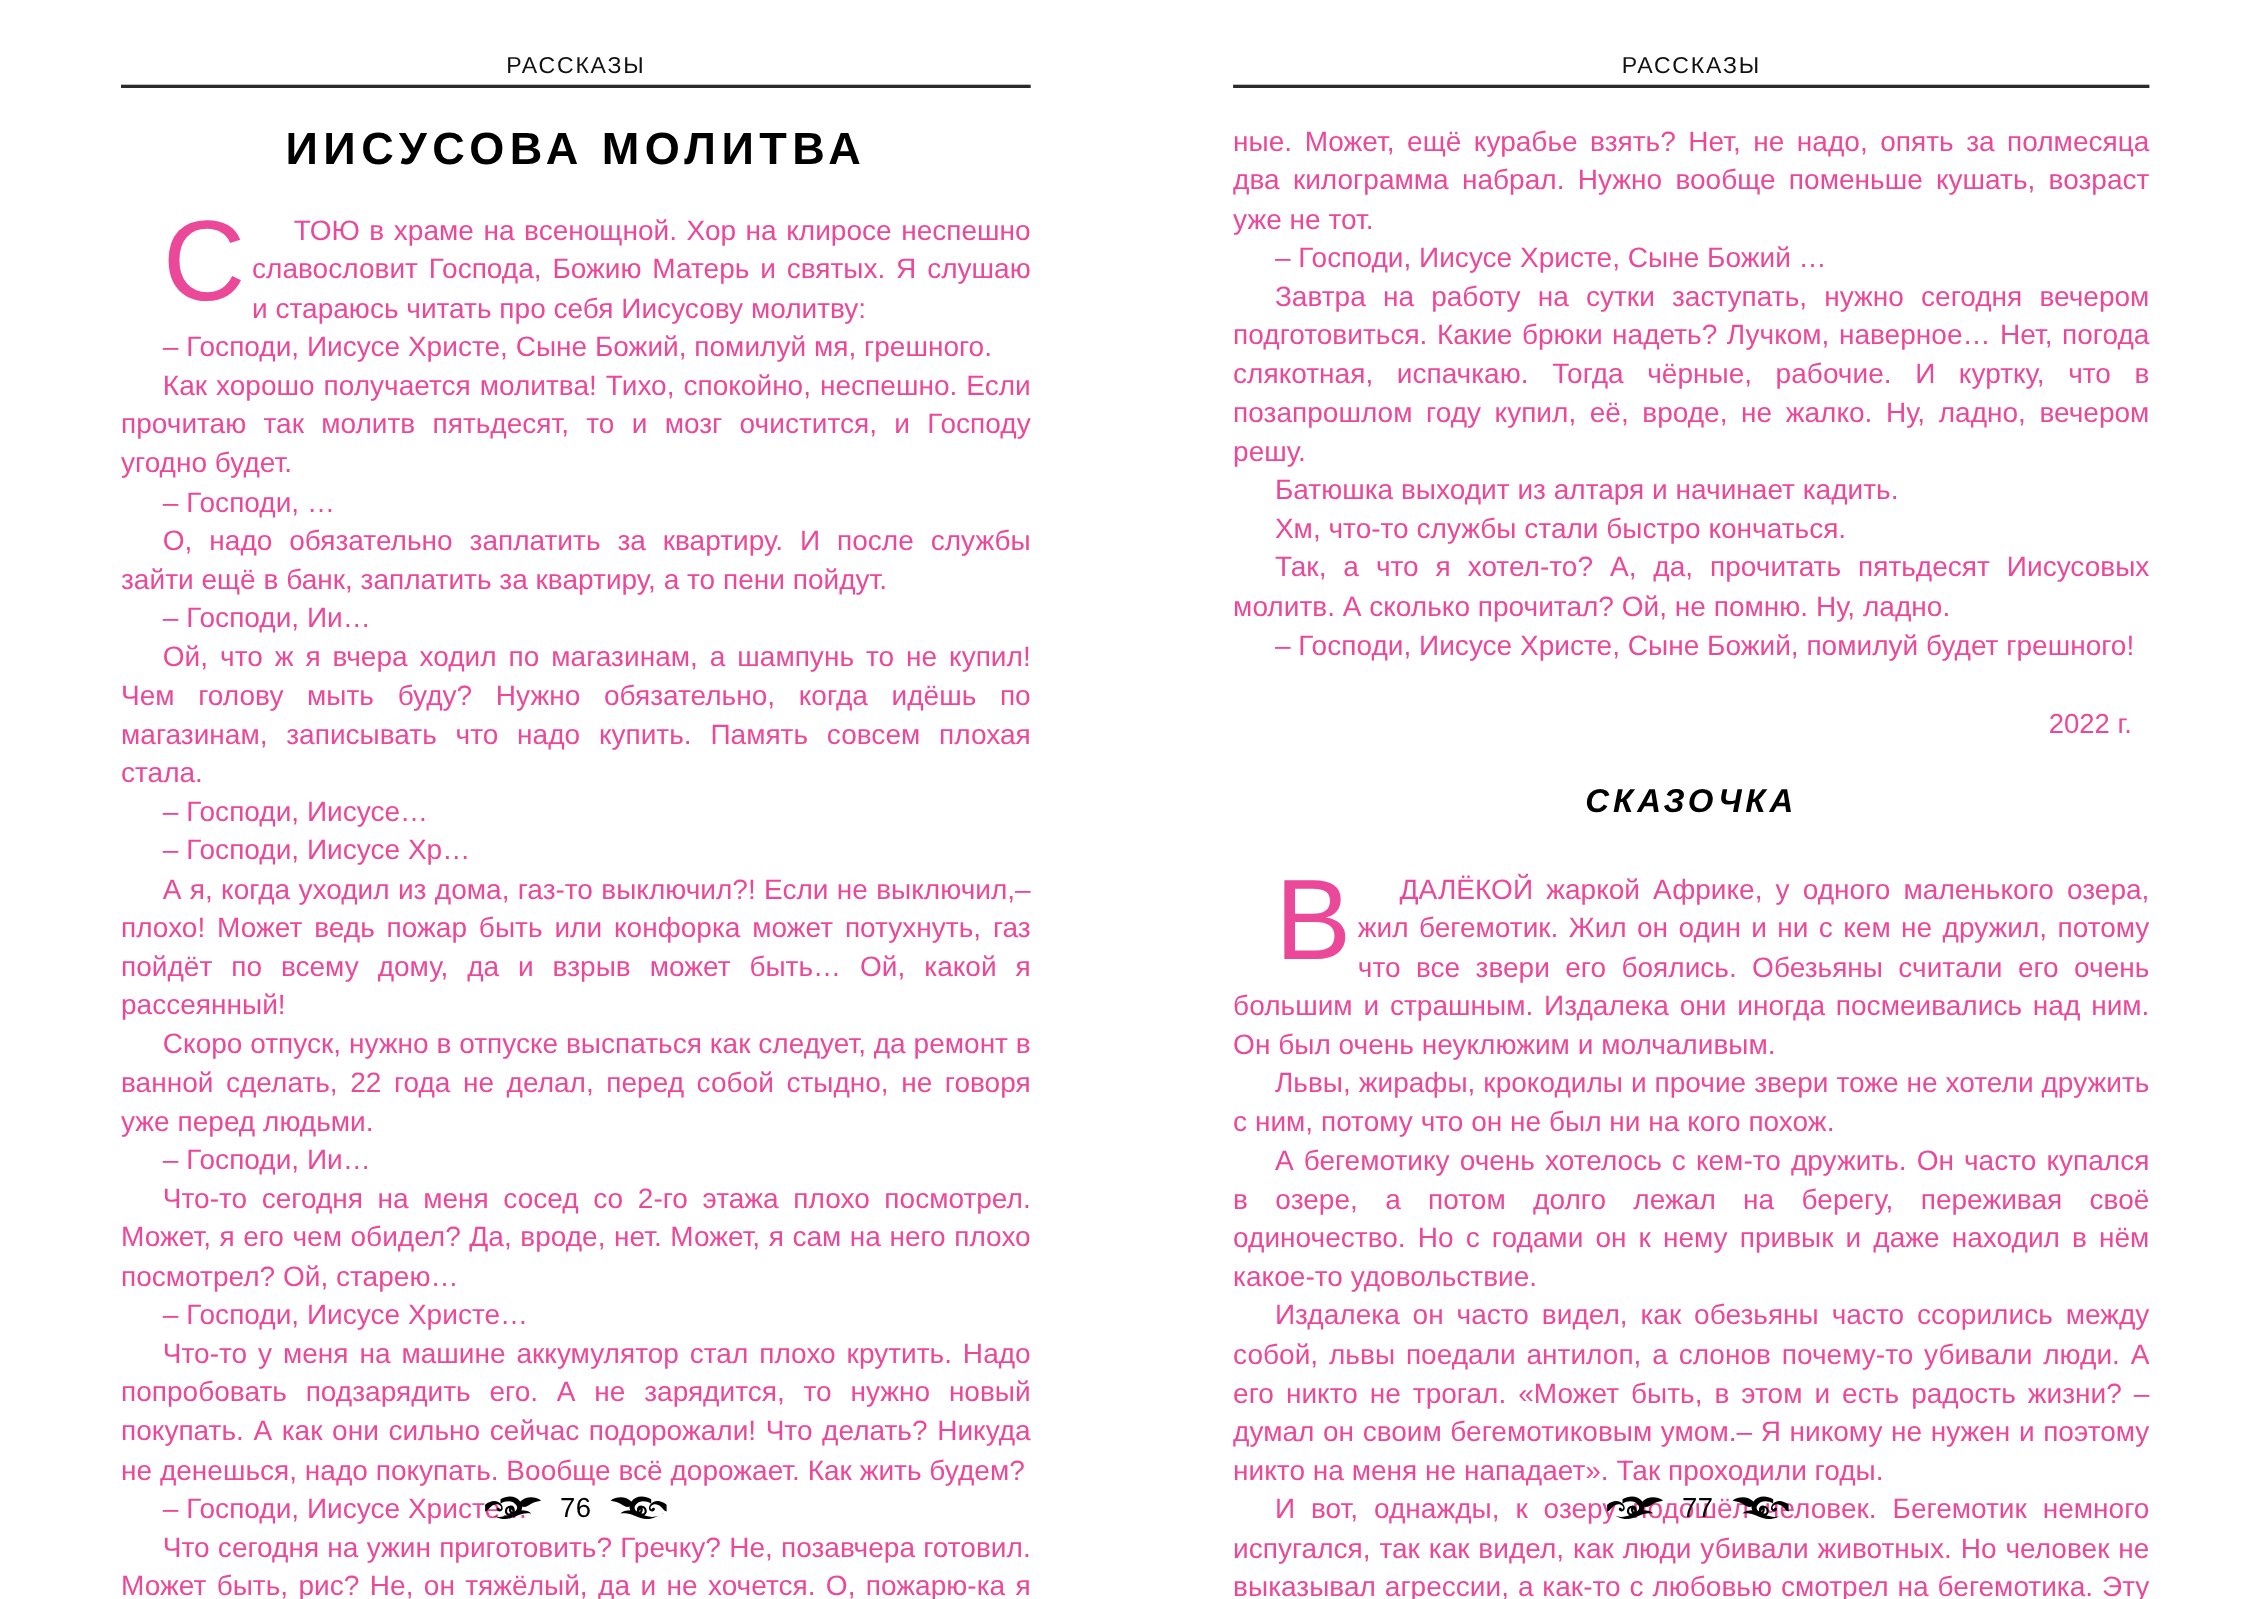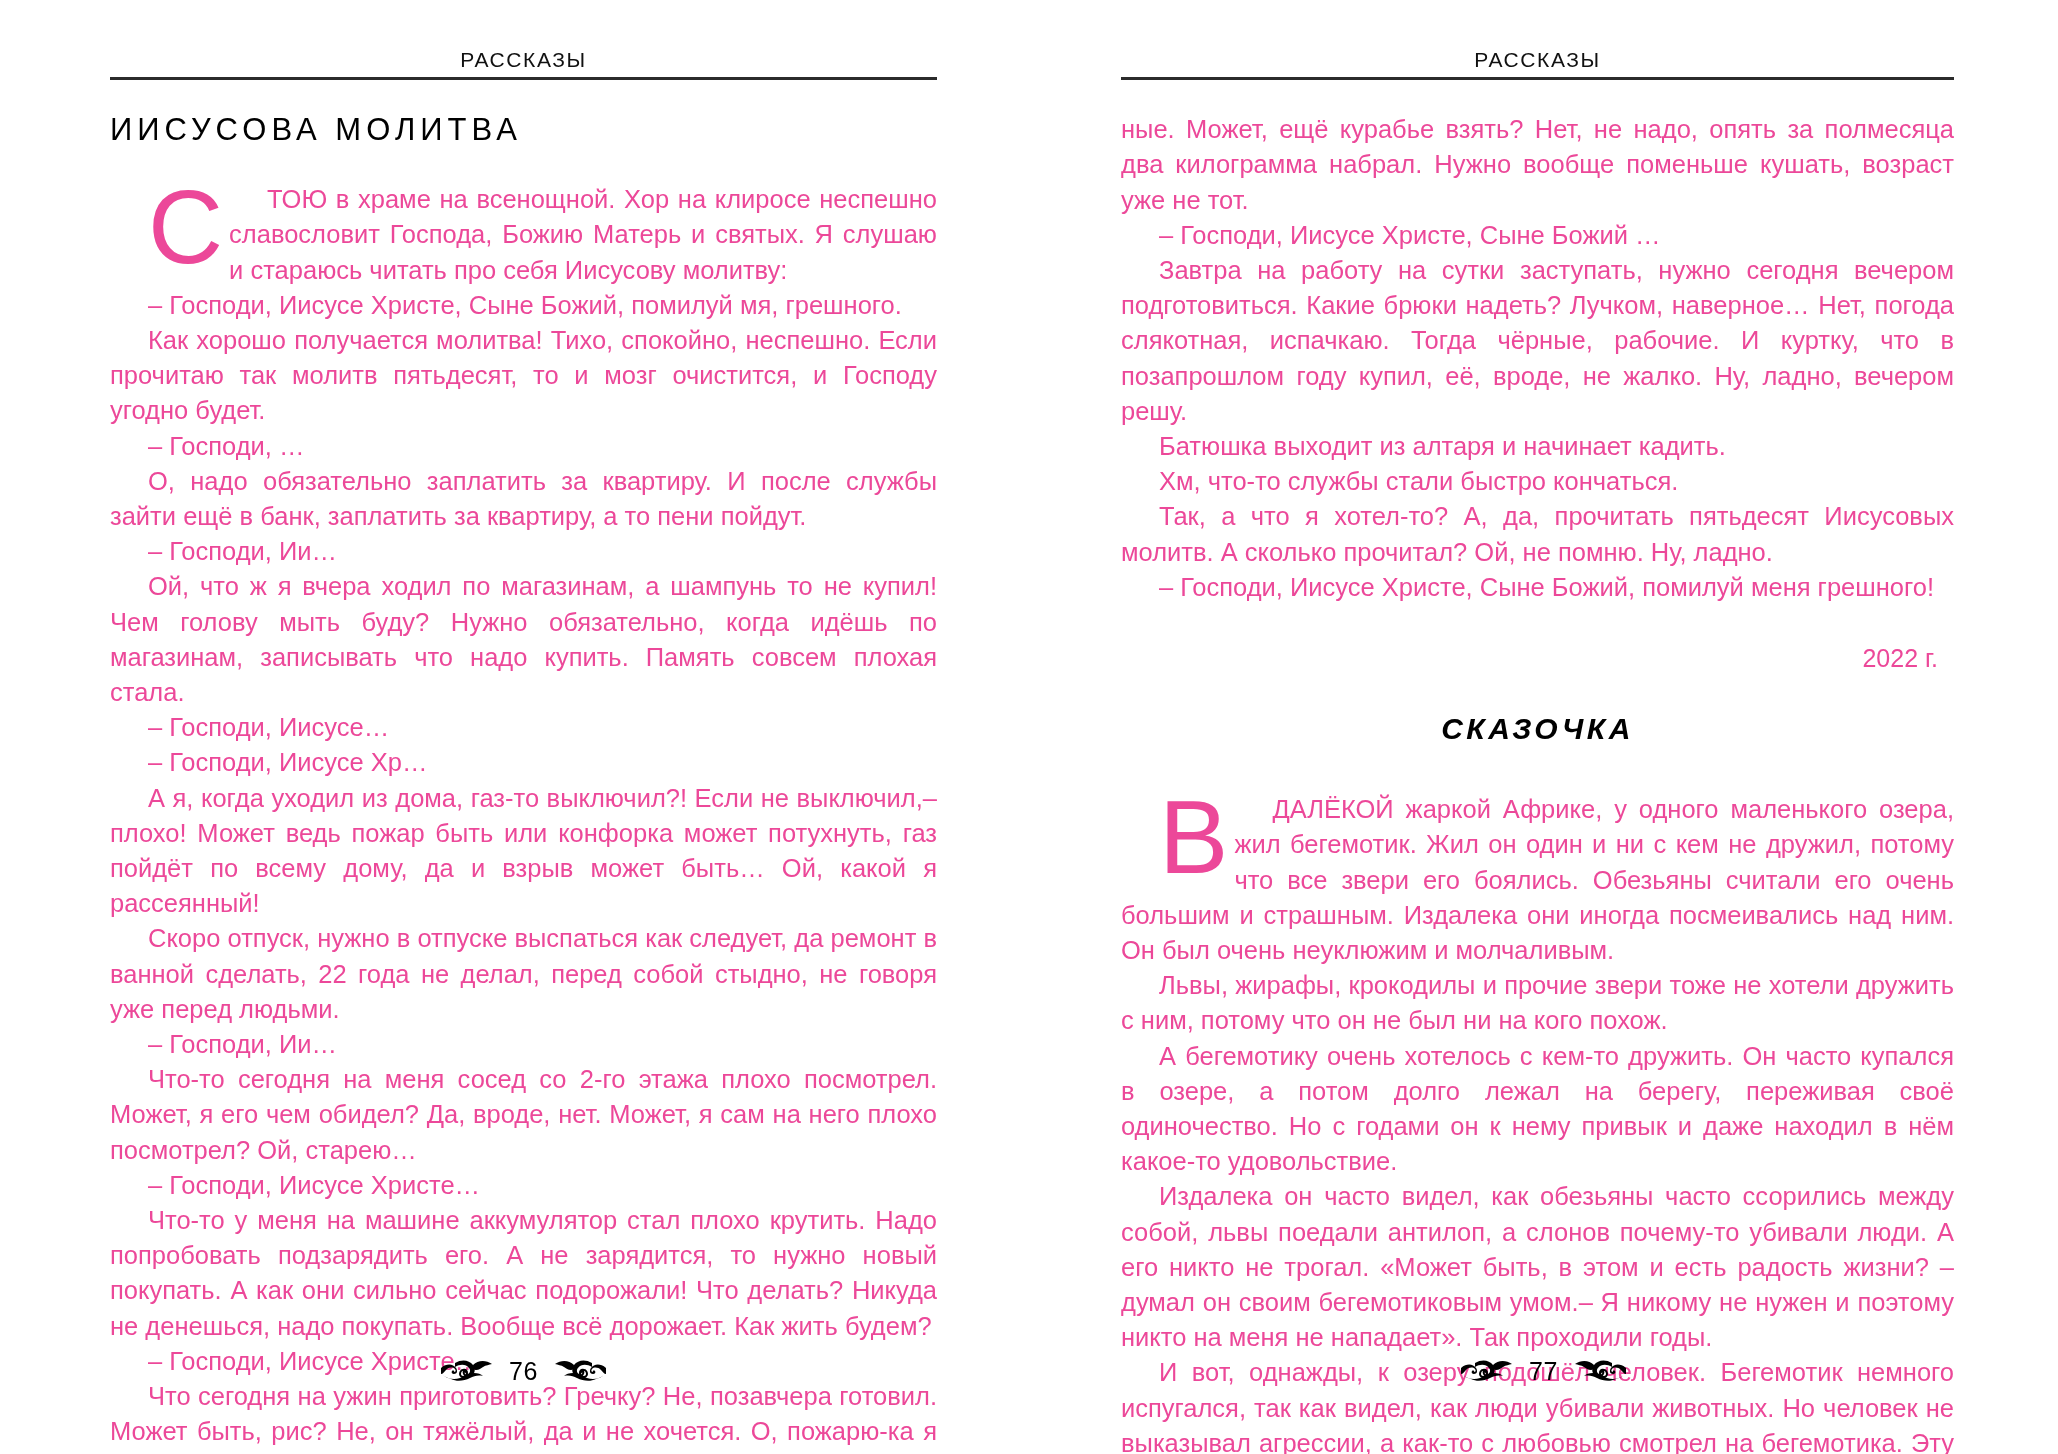--- a/index.html
+++ b/index.html
@@ -40,22 +40,23 @@
     padding-bottom: 6px;
     color: #111111;
   }
   .head-rule {
     border-bottom: 3px solid #2b2b2b;
     margin-bottom: 32px;
   }
 
   
   .story-title {
-    font-size: 31px;
-    font-weight: normal;
+    text-align: center;
+    font-size: 41px;
+    font-weight: bold;
     letter-spacing: 5px;
     margin: 8px 0 34px 0;
     color: #000000;
   }
   .story-title-2 {
     text-align: center;
     font-size: 30px;
     font-weight: bold;
     font-style: italic;
     letter-spacing: 3.5px;
@@ -186,21 +187,21 @@
     <div class="head-rule"></div>
 
     <div class="col">
 
       <p class="noindent">ные. Может, ещё курабье взять? Нет, не надо, опять за полмесяца два килограмма набрал. Нужно вообще поменьше кушать, возраст уже не тот.</p>
       <p>– Господи, Иисусе Христе, Сыне Божий …</p>
       <p>Завтра на работу на сутки заступать, нужно сегодня вечером подготовиться. Какие брюки надеть? Лучком, наверное… Нет, погода слякотная, испачкаю. Тогда чёрные, рабочие. И куртку, что в позапрошлом году купил, её, вроде, не жалко. Ну, ладно, вечером решу.</p>
       <p>Батюшка выходит из алтаря и начинает кадить.</p>
       <p>Хм, что-то службы стали быстро кончаться.</p>
       <p>Так, а что я хотел-то? А, да, прочитать пятьдесят Иисусовых молитв. А сколько прочитал? Ой, не помню. Ну, ладно.</p>
-      <p>– Господи, Иисусе Христе, Сыне Божий, помилуй меня грешного!</p>
+      <p>– Господи, Иисусе Христе, Сыне Божий, помилуй будет грешного!</p>
 
       <div class="dateline">2022 г.</div>
     </div>
 
     <h1 class="story-title-2">СКАЗОЧКА</h1>
 
     <div class="col">
       <p class="dropcap-para"><span class="dropcap">В</span><span>ДАЛЁКОЙ жаркой Африке, у одного маленького озера, жил бегемотик. Жил он один и ни с кем не дружил, потому что все звери его боялись. Обезьяны считали его очень большим и страшным. Издалека они иногда посмеивались над ним. Он был очень неуклюжим и молчаливым.</span></p>
       <p>Львы, жирафы, крокодилы и прочие звери тоже не хотели дружить с ним, потому что он не был ни на кого похож.</p>
       <p>А бегемотику очень хотелось с кем-то дружить. Он часто купался в озере, а потом долго лежал на берегу, переживая своё одиночество. Но с годами он к нему привык и даже находил в нём какое-то удовольствие.</p>

